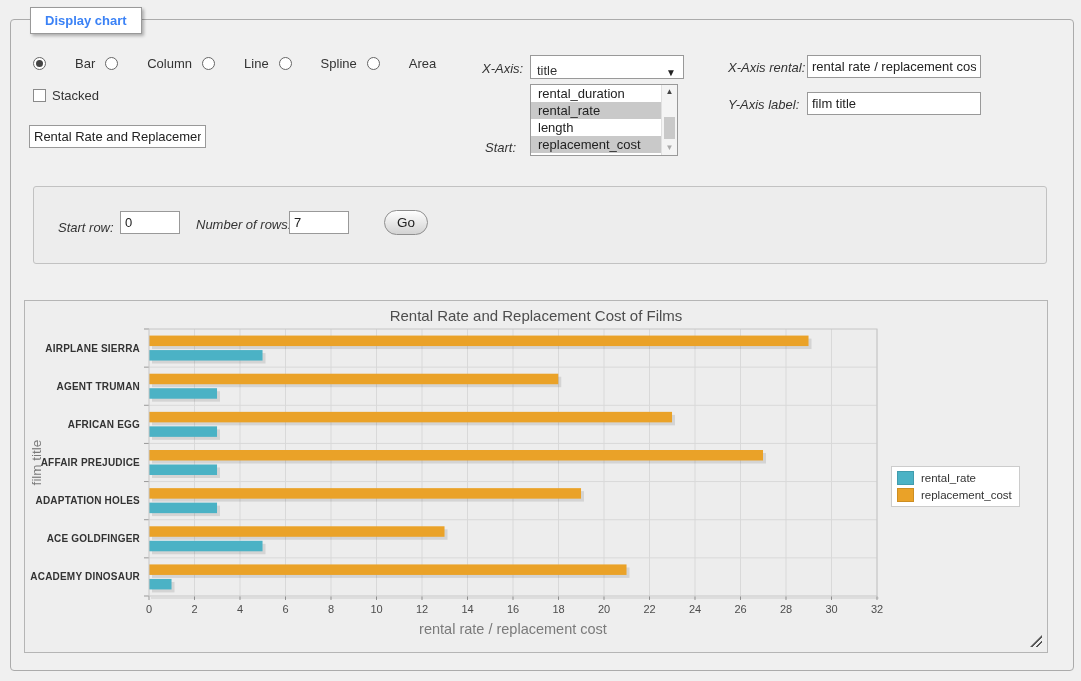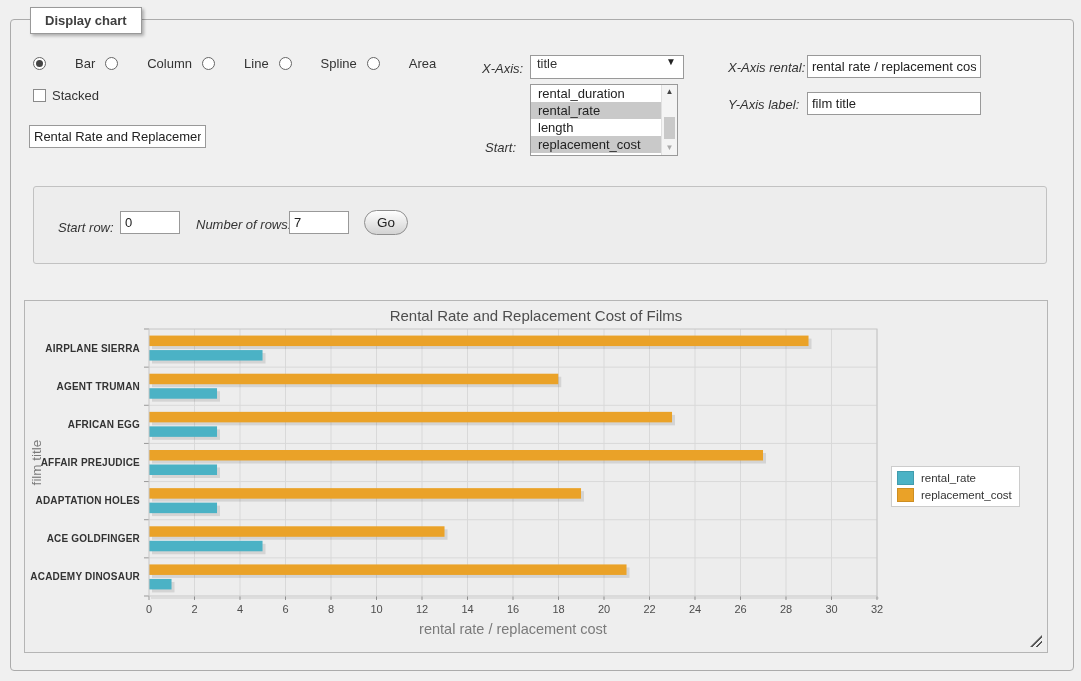--- a/index.html
+++ b/index.html
@@ -7,21 +7,21 @@
   .page {
     position:relative; width:1081px; height:681px; background:#f0f0f0;
     font-family:"Liberation Sans",sans-serif; font-size:13px; color:#333; overflow:hidden;
   }
   .fieldset {
     position:absolute; left:10px; top:19px; width:1064px; height:652px;
     border:1px solid #ababab; border-radius:4px;
   }
   .legend-tab {
     position:absolute; left:30px; top:7px; background:#ffffff;
-    border:1px solid #999; padding:5px 14px; font-weight:bold; font-size:13px; color:#404040;
+    border:1px solid #999; padding:5px 14px; font-weight:bold; font-size:13px; color:#3b82f6;
     box-shadow:2px 2px 3px rgba(0,0,0,0.28); white-space:nowrap;
   }
   
   .radio-group { position:absolute; left:33px; top:56px; display:flex; align-items:center; }
   .radio-item { display:flex; align-items:center; margin-right:10px; cursor:default;gap:24px; }
   .radio {
     width:13px; height:13px; border:1px solid #666; border-radius:50%;
     background:#fff; display:inline-block; position:relative; margin-right:5px; flex:none;
   }
   .radio.sel::after {
@@ -36,21 +36,21 @@
   
   .ti {
     position:absolute; border:1px solid #999; background:#fff;
     font-family:"Liberation Sans",sans-serif; font-size:13px; color:#222;
     padding:3px 4px; outline:none;
   }
   .lbl { position:absolute; white-space:nowrap; color:#333;font-style:italic; }
   
   .select {
     position:absolute; left:530px; top:55px; width:154px; height:24px;
-    border:1px solid #999; background:#fff; display:flex; align-items:flex-start;
+    border:1px solid #999; background:#fff; display:flex; align-items:flex-end;
     justify-content:space-between; padding:0 7px 0 6px;
   }
   .select .arrow { font-size:10px; color:#222; }
   
   .listbox {
     position:absolute; left:530px; top:84px; width:148px; height:72px;
     border:1px solid #999; background:#fff; display:flex; overflow:hidden;
   }
   .options { flex:1; }
   .opt { height:17px; line-height:17px; padding-left:7px; white-space:nowrap; color:#222; }
@@ -59,21 +59,21 @@
   .sbtn { position:absolute; left:0; width:100%; height:14px; text-align:center; font-size:8px; line-height:14px; }
   .sbtn.up { top:0; color:#444; }
   .sbtn.down { bottom:0; color:#aaa; }
   .sthumb { position:absolute; left:2px; top:32px; width:11px; height:22px; background:#c9c9c9; }
   
   .row-box {
     position:absolute; left:33px; top:186px; width:1014px; height:78px;
     border:1px solid #c2c2c2; border-radius:3px; background:#ededed;
   }
   .go-btn {
-    position:absolute; left:364px; top:210px; padding:4px 12px;
+    position:absolute; left:384px; top:210px; padding:4px 12px;
     border:1px solid #8f8f8f; border-radius:13px;
     background:linear-gradient(#fefefe,#d3d3d3);
     font-family:"Liberation Sans",sans-serif; font-size:13.5px; color:#222; cursor:default;
   }
   
   .chart-box {
     position:absolute; left:24px; top:300px; width:1024px; height:353px;
     border:1px solid #b5b5b5; background:#eeeeee;
   }
   .chart-title {

